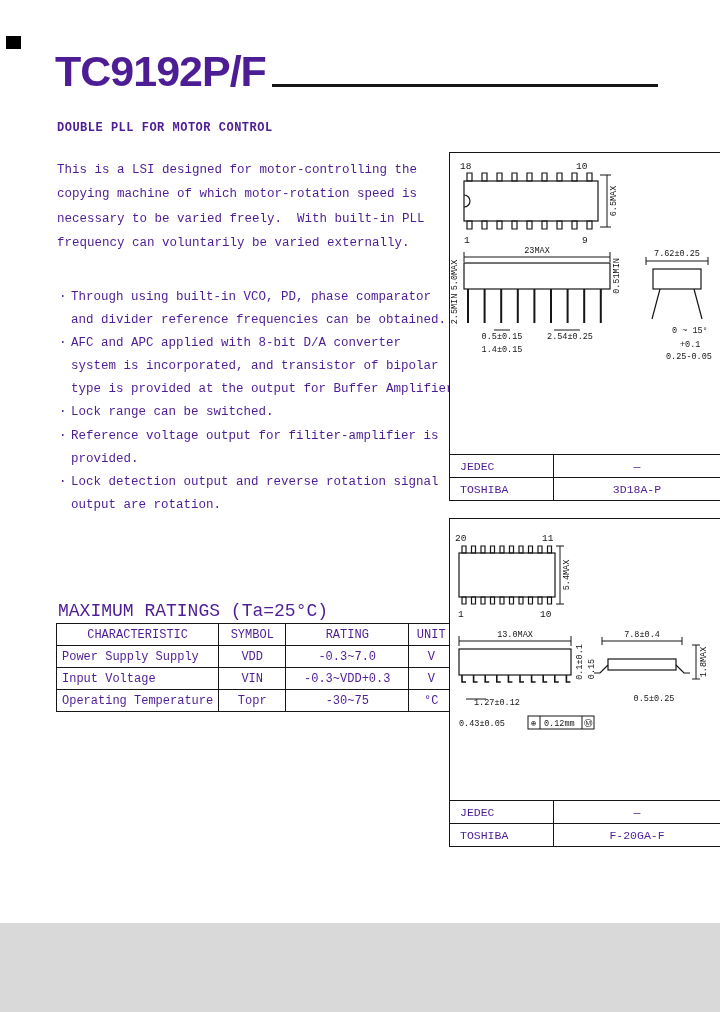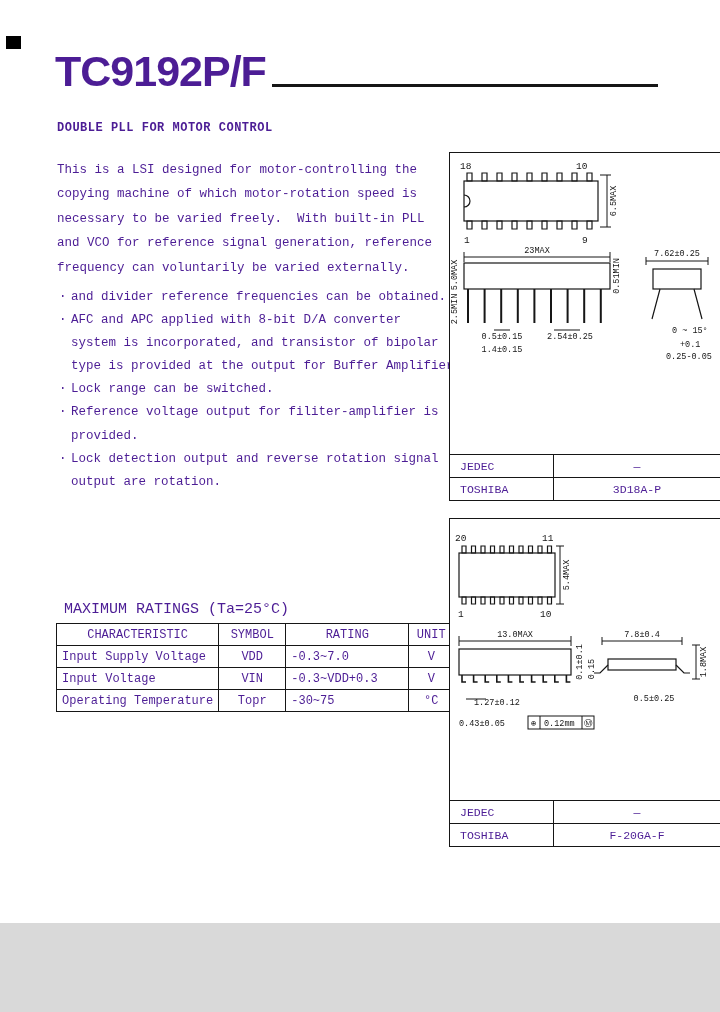--- a/index.html
+++ b/index.html
@@ -14,27 +14,27 @@
   .subtitle{position:absolute;left:57px;top:121px;font-size:12px;font-weight:700;letter-spacing:.5px;}
 
   .intro{position:absolute;left:57px;top:158px;font-size:12.5px;}
   .intro .ln{line-height:24.4px;white-space:pre;}
 
   .features{position:absolute;left:57px;top:286px;margin:0;padding:0;list-style:none;font-size:12.5px;}
   .features li{position:relative;padding-left:14px;margin:0;}
   .features .ln{line-height:23.1px;white-space:pre;}
   .features .bm{position:absolute;left:2px;top:0;line-height:23.1px;}
 
-  .ratings-title{position:absolute;left:64px;top:601px;font-size:15px;}
+  .ratings-title{position:absolute;left:58px;top:601px;font-size:18px;}
   table.ratings{position:absolute;left:56px;top:623px;border-collapse:collapse;font-size:12px;table-layout:fixed;}
   table.ratings th,table.ratings td{border:1.5px solid #161616;padding:0 5px;height:21px;font-weight:400;overflow:hidden;white-space:nowrap;}
   table.ratings th{text-align:center;}
   td.c{width:150px;text-align:left;}
   td.s,th.s{width:56px;text-align:center;}
-  td.r,th.r{width:112px;}
+  td.r,th.r{width:112px;text-align:center;}
   td.u,th.u{width:34px;text-align:center;}
 
   .unit-label{position:absolute;font-size:11.5px;margin-top:32px;}
   .u1{left:594px;top:136px;}
   .u2{left:599px;top:501px;}
 
   .pkg{position:absolute;left:440px;width:270px;border:1.5px solid #161616;background:#fff;margin-left:9px;}
   .pkg1{top:152px;height:347px;}
   .pkg2{top:518px;height:327px;}
   .pkgsvg{position:absolute;left:0;top:0;}
@@ -61,27 +61,27 @@
   <div class="corner"></div>
 
   <div class="title">TC9192P/F</div>
   <div class="title-rule"></div>
   <div class="subtitle">DOUBLE PLL FOR MOTOR CONTROL</div>
 
   <div class="intro">
     <div class="ln">This is a LSI designed for motor-controlling the</div>
     <div class="ln">copying machine of which motor-rotation speed is</div>
     <div class="ln">necessary to be varied freely.  With built-in PLL</div>
-    <div class="ln">and VCO for reference signal generation, reference</div>
     <div class="ln">frequency can voluntarily be varied externally.</div>
   </div>
 
   <ul class="features">
     <li>
       <span class="bm">·</span>
+      <div class="ln">Through using built-in VCO, PD, phase comparator</div>
       <div class="ln">and divider reference frequencies can be obtained.</div>
     </li>
     <li>
       <span class="bm">·</span>
       <div class="ln">AFC and APC applied with 8-bit D/A converter</div>
       <div class="ln">system is incorporated, and transistor of bipolar</div>
       <div class="ln">type is provided at the output for Buffer Amplifier</div>
     </li>
     <li>
       <span class="bm">·</span>
@@ -104,21 +104,21 @@
     <thead>
       <tr>
         <th class="c">CHARACTERISTIC</th>
         <th class="s">SYMBOL</th>
         <th class="r">RATING</th>
         <th class="u">UNIT</th>
       </tr>
     </thead>
     <tbody>
       <tr>
-        <td class="c">Input Supply Voltage</td>
+        <td class="c">Power Supply Supply</td>
         <td class="s">VDD</td>
         <td class="r">-0.3~7.0</td>
         <td class="u">V</td>
       </tr>
       <tr>
         <td class="c">Input Voltage</td>
         <td class="s">VIN</td>
         <td class="r">-0.3~VDD+0.3</td>
         <td class="u">V</td>
       </tr>

